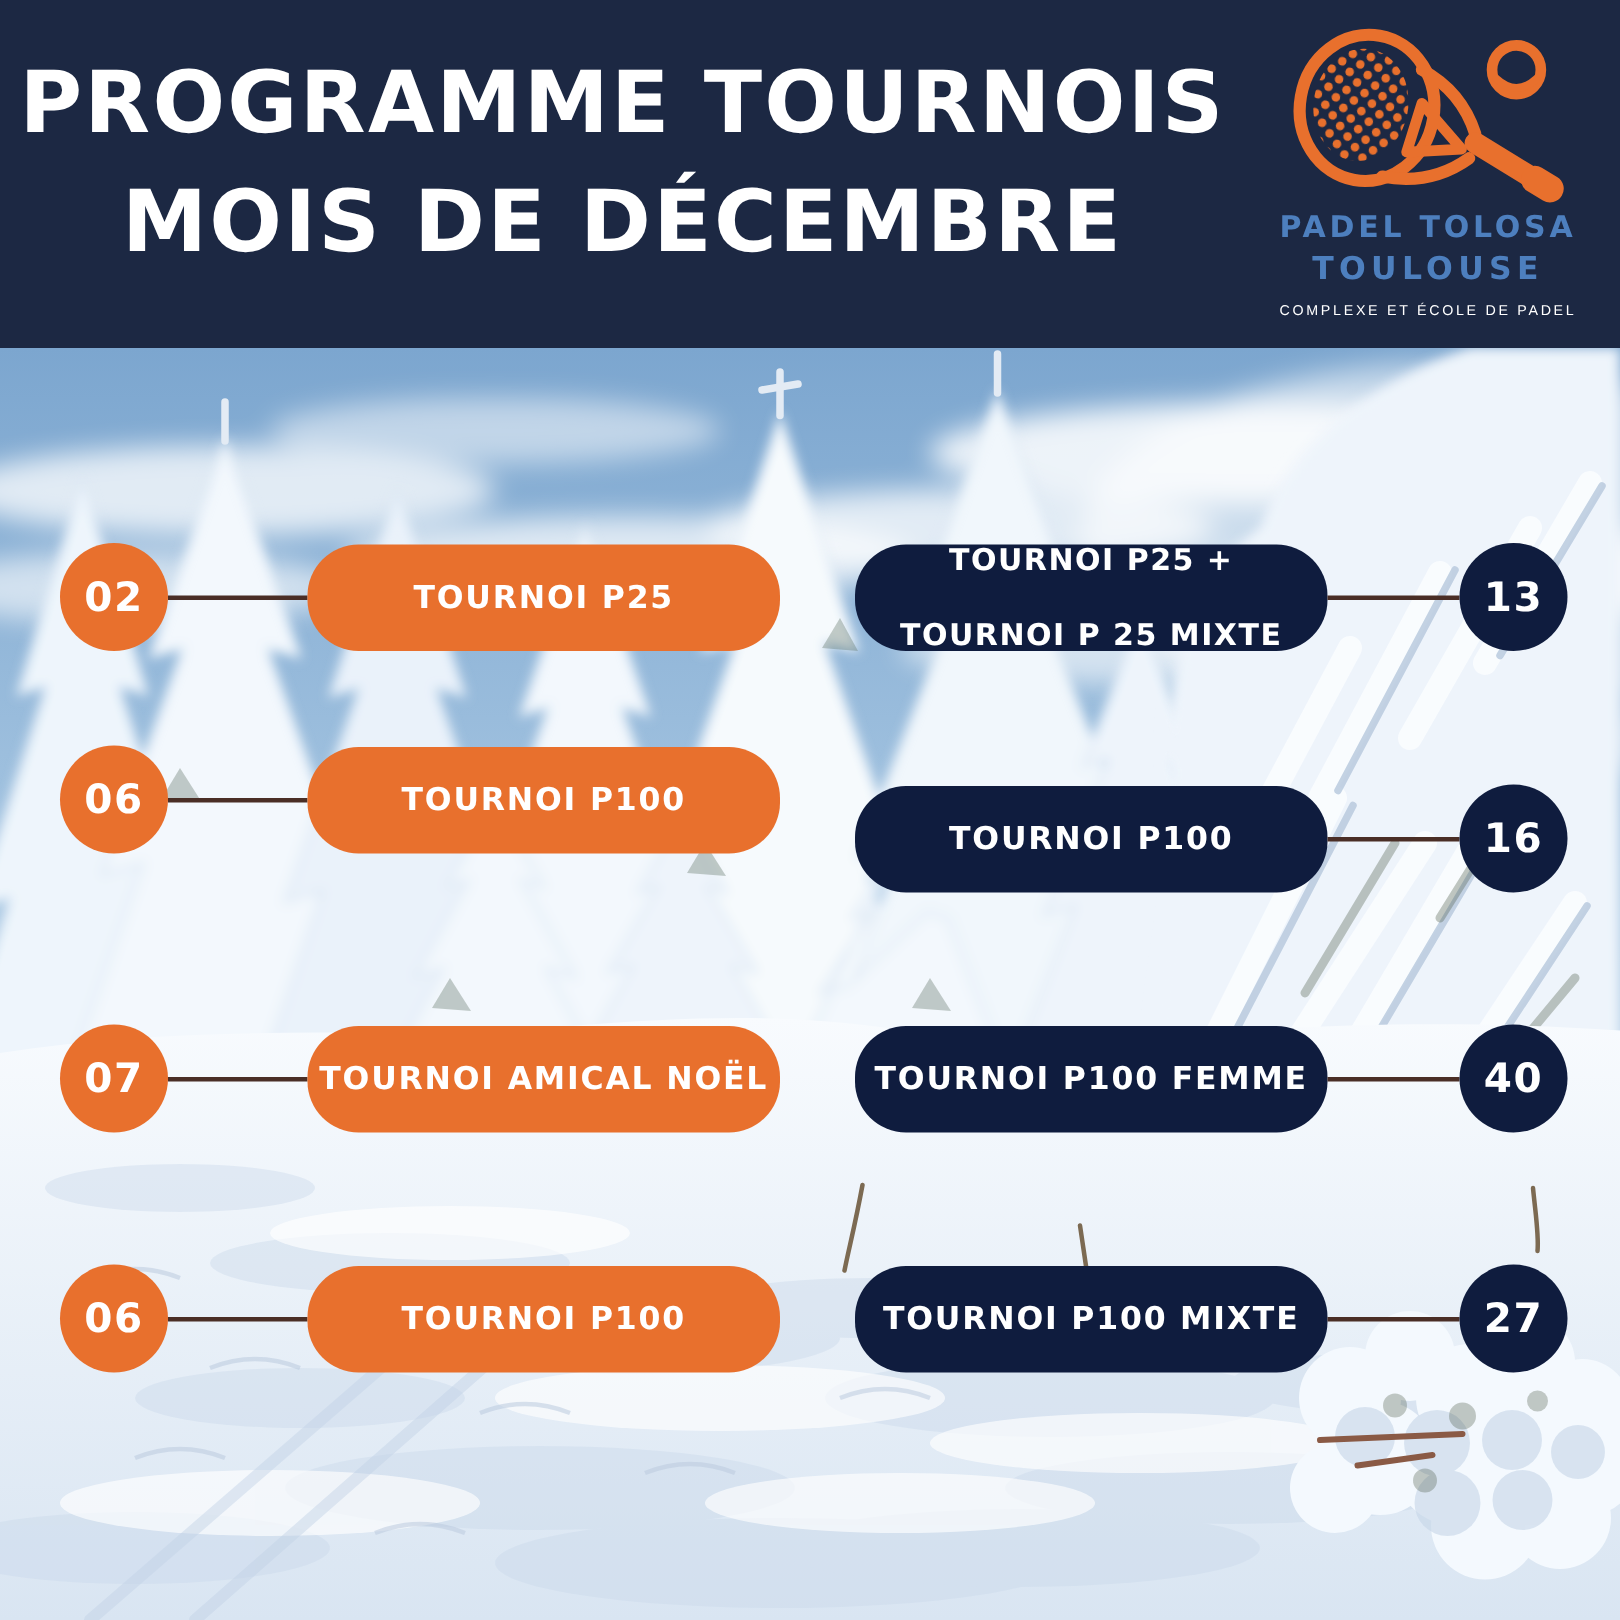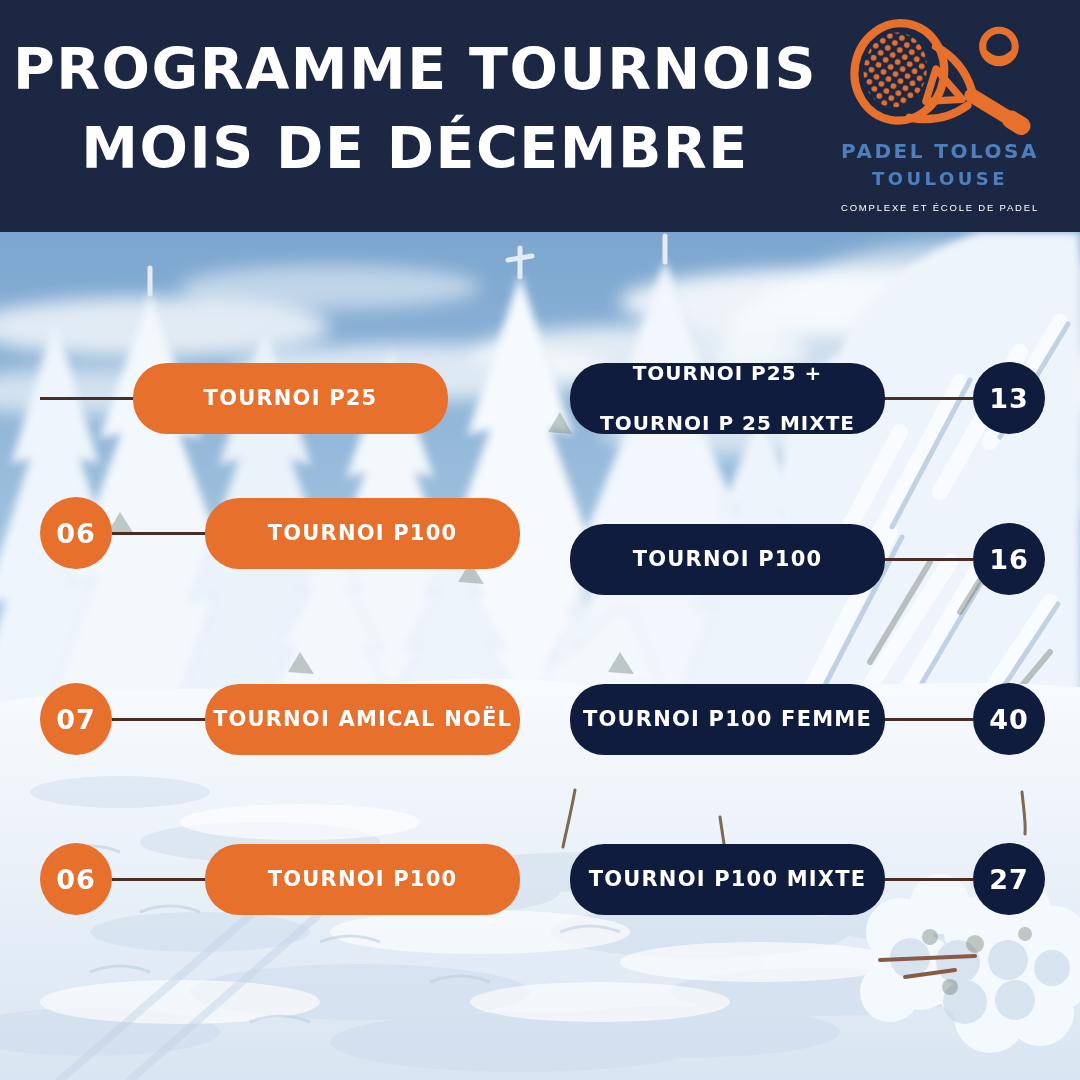--- a/index.html
+++ b/index.html
@@ -5,24 +5,24 @@
   html,body{margin:0;padding:0;background:#ffffff;}
   .poster{position:relative;width:1080px;height:1080px;overflow:hidden;
           font-family:"DejaVu Sans","Liberation Sans",sans-serif;background:#dfe9f3;}
 
   
   .header{position:absolute;top:0;left:0;width:1080px;height:232px;background:#1C2843;}
   .title{position:absolute;top:30px;left:10px;width:810px;text-align:center;color:#ffffff;}
   .title-line{font-weight:bold;font-size:57px;line-height:79px;letter-spacing:1.5px;white-space:nowrap;text-align:center;}
 
   
-  .logo{position:absolute;top:16px;right:18px;width:244px;text-align:center;}
+  .logo{position:absolute;top:16px;right:6px;width:244px;text-align:center;}
   .logo svg{display:block;margin:0 auto;}
   .logo-club{color:#4D7FBE;font-weight:bold;font-size:20px;letter-spacing:2.5px;line-height:27px;white-space:nowrap;}
-  .logo-club2{color:#4D7FBE;font-weight:bold;font-size:18px;letter-spacing:3.5px;line-height:28px;}
+  .logo-club2{color:#4D7FBE;font-weight:bold;font-size:21px;letter-spacing:3.5px;line-height:28px;}
   .logo-tagline{margin-top:9px;color:#ffffff;font-family:"Liberation Sans",sans-serif;
                 font-size:9.5px;letter-spacing:1.8px;white-space:nowrap;}
 
   
   .bg{position:absolute;top:232px;left:0;width:1080px;height:848px;}
 
   
   .row{position:absolute;display:flex;align-items:center;height:72px;}
   .row.left{left:40px;}
   .row.right{left:570px;}
@@ -233,20 +233,21 @@
           <path d="M145,36 Q158,48 171,36" stroke-width="5"></path>
         </g>
       </svg>
       <div class="logo-club">PADEL TOLOSA</div>
       <div class="logo-club logo-club2">TOULOUSE</div>
       <div class="logo-tagline">COMPLEXE ET ÉCOLE DE PADEL</div>
     </div>
   </div>
 
   <div class="row left" style="top:362px">
+    <div class="circle orange">02</div>
     <div class="line"></div>
     <div class="pill orange">
         <span>TOURNOI P25</span>
       </div>
   </div>
   <div class="row left" style="top:497px">
     <div class="circle orange">06</div>
     <div class="line"></div>
     <div class="pill orange">
         <span>TOURNOI P100</span>

